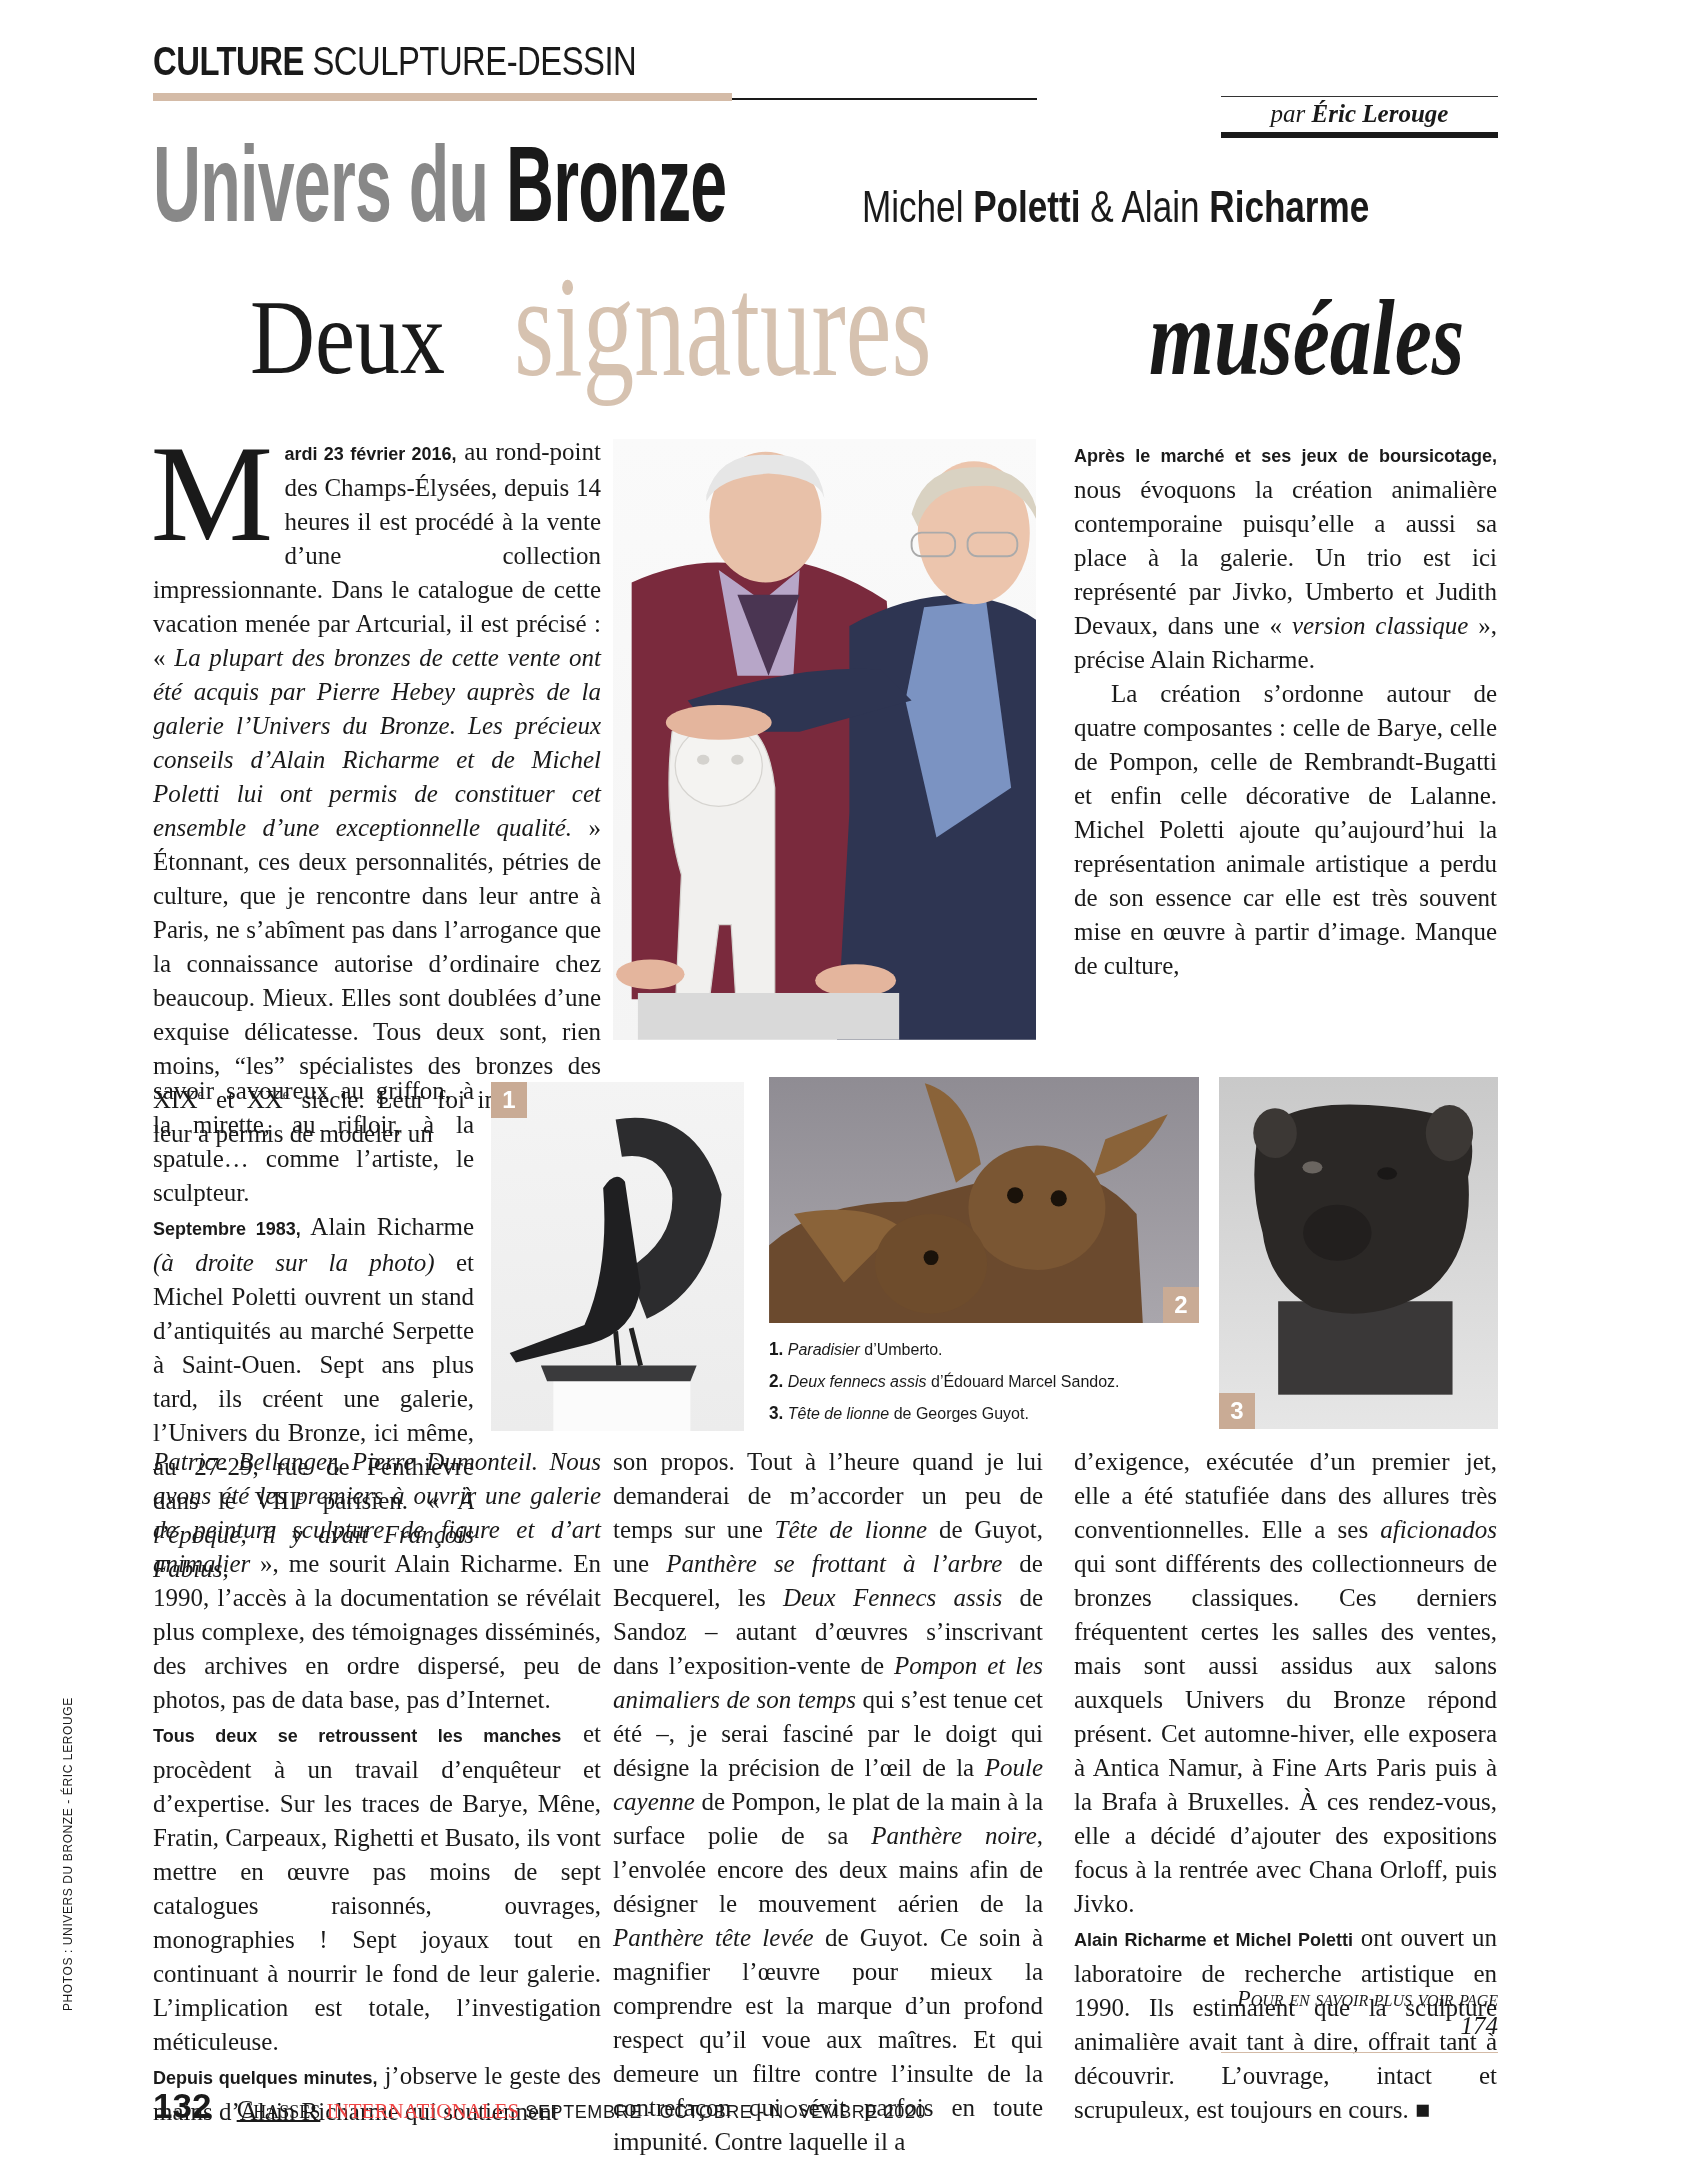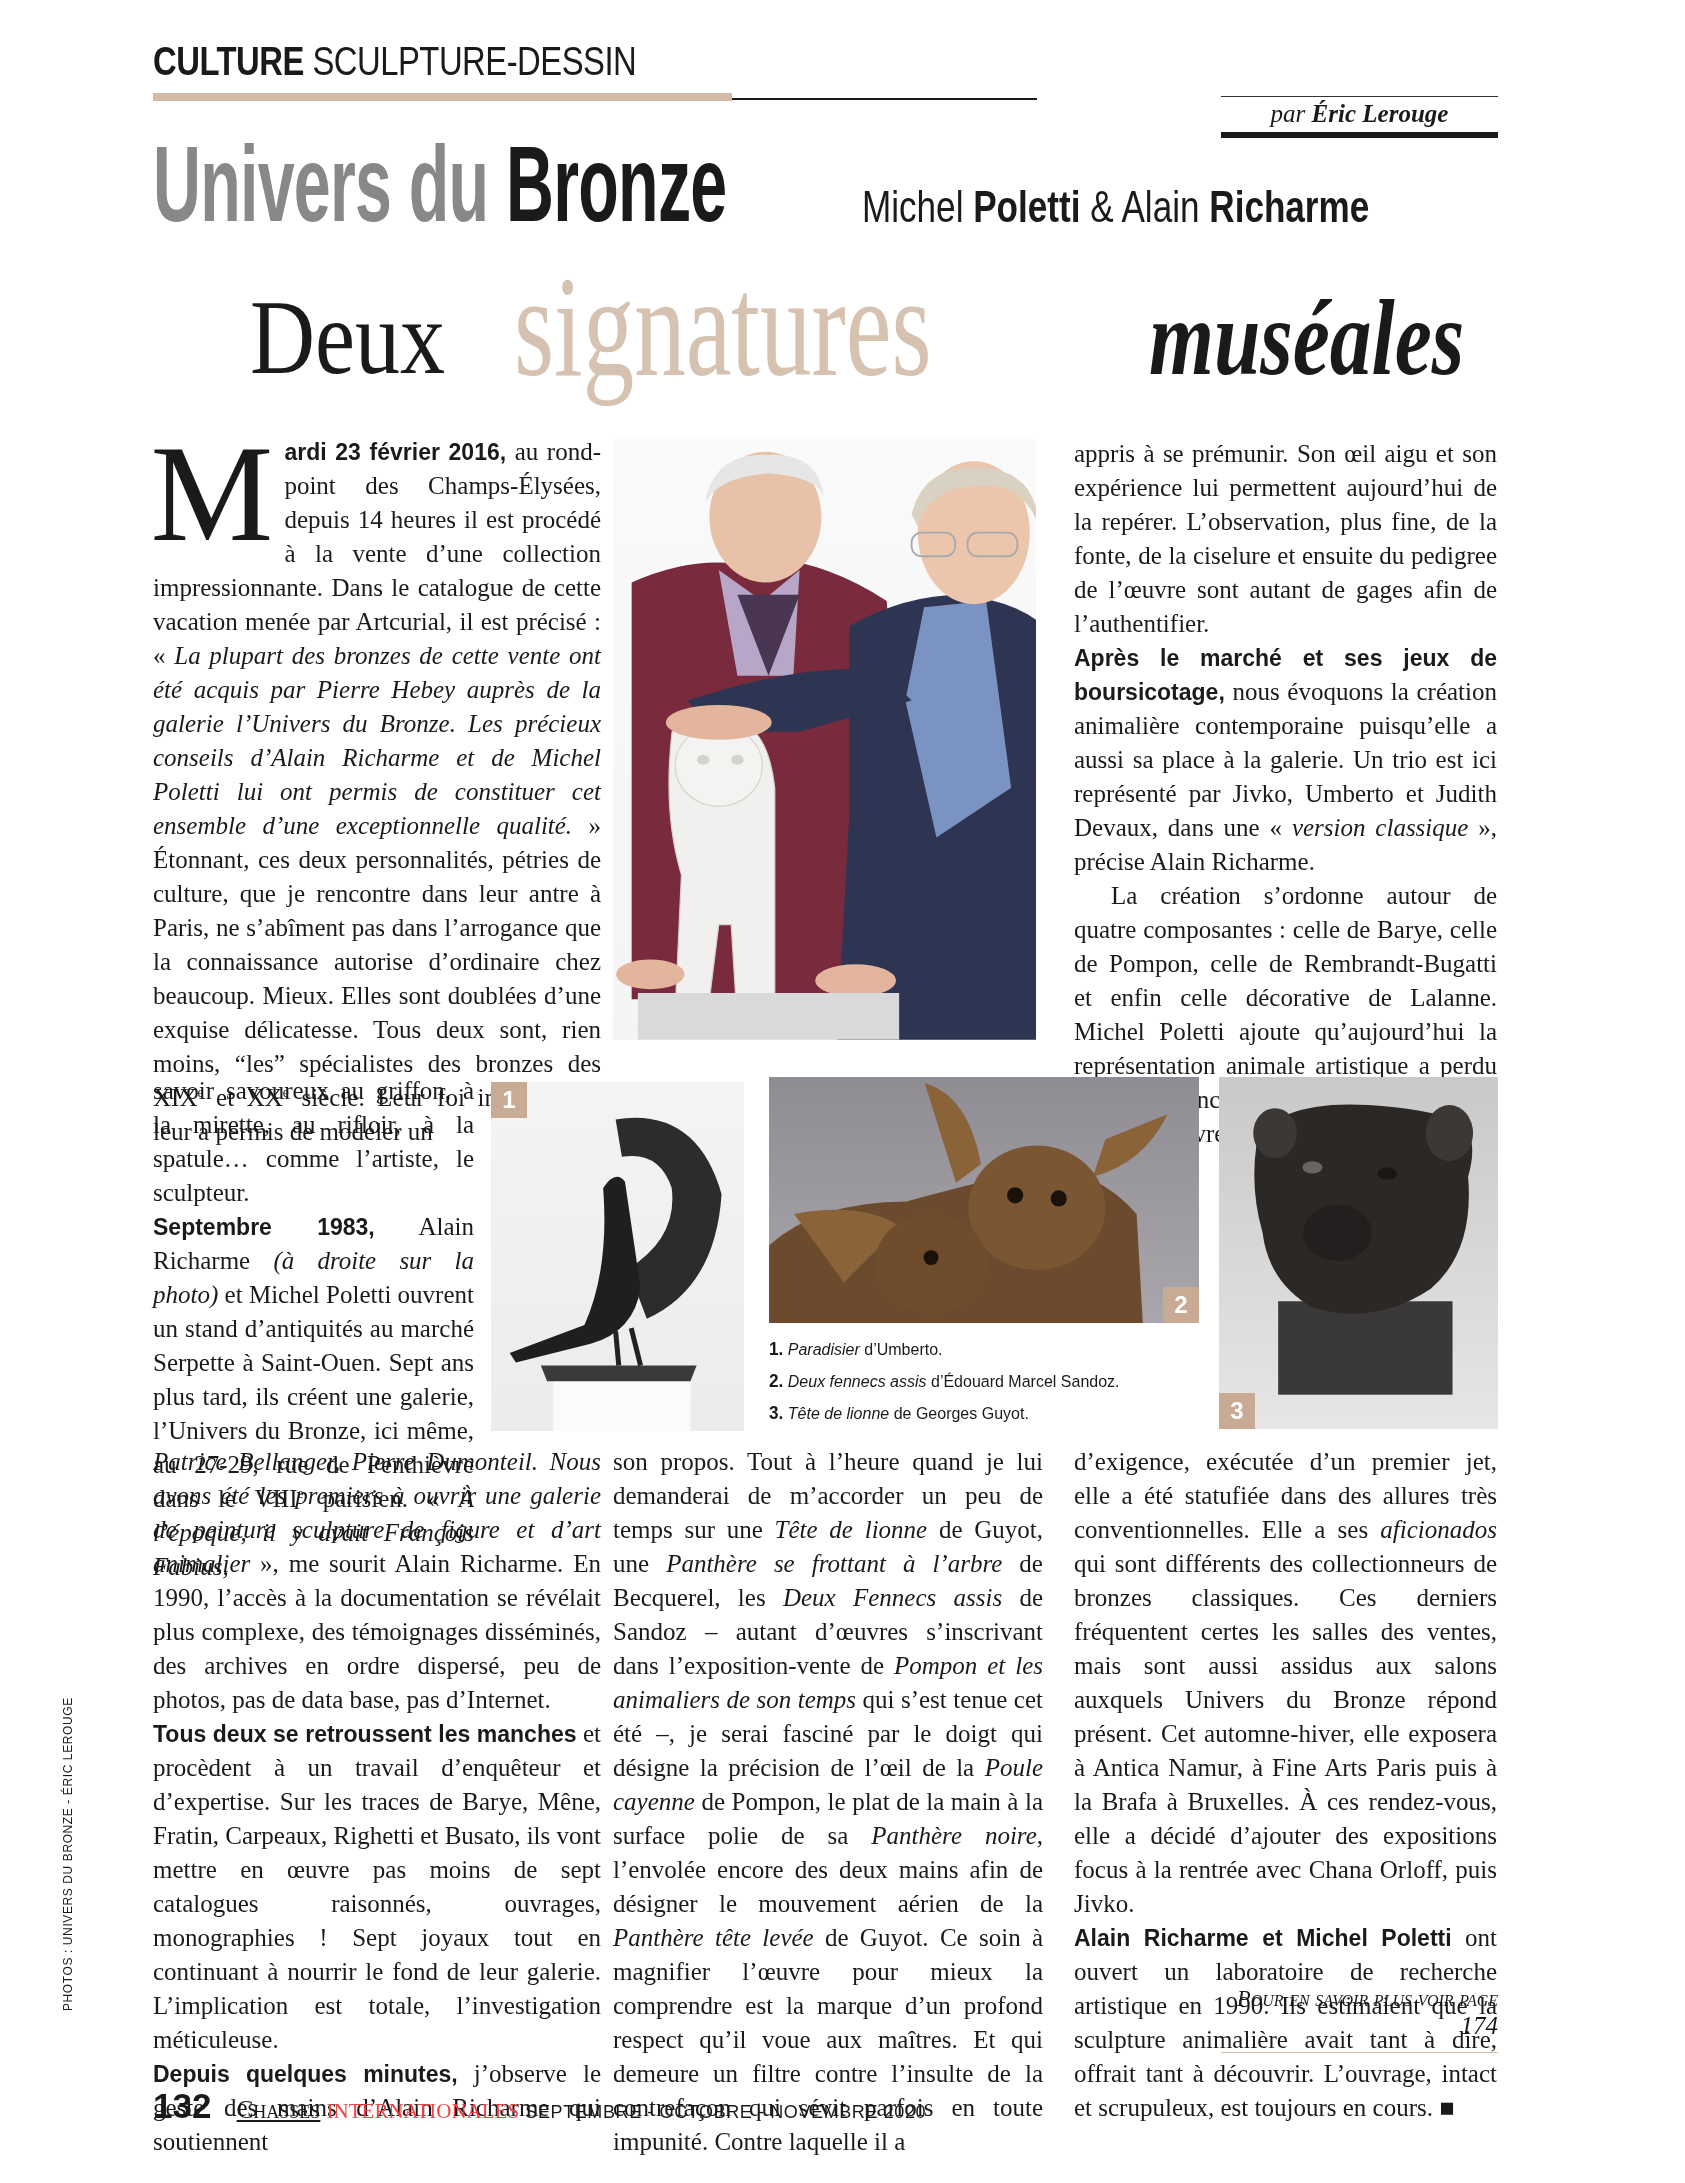--- a/index.html
+++ b/index.html
@@ -34,21 +34,21 @@
   
   .headline { left: 153px; top: 249px; width: 1345px; white-space: nowrap; font-size: 117px; line-height: 1.1;
               font-family: "Liberation Serif", serif; }
   .headline .h1 { position: absolute; left: 97px; top: 31px; font-size: 106px; color: #1a1a1a; transform: scaleX(0.85); transform-origin: left top; }
   .headline .h2 { position: absolute; left: 361px; top: 0px; font-size: 143px; color: #d6c2b0; transform: scaleX(0.72); transform-origin: left top; }
   .headline .h3 { position: absolute; left: 996px; top: 31px; font-size: 107px; font-style: italic; font-weight: 700; color: #1a1a1a; transform: scaleX(0.78); transform-origin: left top; }
 
   
   .col { font-size: 25px; line-height: 34px; text-align: justify; hyphens: manual; color: #1a1a1a; }
   .col p { margin: 0; }
-  .col .lead { font-family: "Liberation Sans", "DejaVu Sans", sans-serif; font-weight: 700; font-size: 23px; }
+  .col .lead { font-family: "Liberation Sans", "DejaVu Sans", sans-serif; font-weight: 700; font-size: 18px; }
   .col i { font-style: italic; margin-top: 29px; }
   .col sup { font-size: 13.7px; vertical-align: 8.7px; line-height: 0; }
   .col .indent { text-indent: 37px; }
   .dropcap { float: left; font-size: 138px; line-height: 106px; margin: 6.2px 11.2px 0 -2.5px; height: 106px; font-family: "Liberation Serif", serif; }
 
   .c1a { left: 153px; top: 435px; width: 448px; }
   .c1b { left: 153px; top: 1074px; width: 321px; }
   .c1c { left: 153px; top: 1445px; width: 448px; }
   .c3a { left: 1074px; top: 437px; width: 423px; }
   .c2b { left: 613px; top: 1445px; width: 430px; }
@@ -159,21 +159,20 @@
     <ellipse cx="170" cy="455" rx="85" ry="28" fill="#e4b59d"></ellipse>
     <ellipse cx="60" cy="860" rx="55" ry="24" fill="#e4b59d"></ellipse>
     <ellipse cx="390" cy="870" rx="65" ry="26" fill="#e4b59d"></ellipse>
     <ellipse cx="260" cy="935" rx="75" ry="24" fill="#e4b59d"></ellipse>
 
     <rect x="40" y="890" width="420" height="75" fill="#d9d9d9"></rect>
   </svg>
 </div>
 
 <div class="abs col c3a">
-  <p>appris à se prémunir. Son œil aigu et son expérience lui permettent aujourd’hui de la repérer. L’observation, plus fine, de la fonte, de la ciselure et ensuite du pedigree de l’œuvre sont autant de gages afin de l’authentifier.</p>
   <p><span class="lead">Après le marché et ses jeux de boursicotage,</span><span> nous évoquons la création animalière contemporaine puisqu’elle a aussi sa place à la galerie. Un trio est ici représenté par Jivko, Umberto et Judith Devaux, dans une « </span><i>version classique</i><span> », précise Alain Richarme.</span></p>
   <p class="indent">La création s’ordonne autour de quatre composantes : celle de Barye, celle de Pompon, celle de Rembrandt-Bugatti et enfin celle décorative de Lalanne. Michel Poletti ajoute qu’aujourd’hui la représentation animale artistique a perdu de son essence car elle est très souvent mise en œuvre à partir d’image. Manque de culture,</p>
 </div>
 
 <div class="abs photo img1">
   <svg width="253" height="349" viewBox="0 0 406 560">
     <rect x="100" y="470" width="220" height="90" fill="#fbfbfb"></rect>
     <path d="M80 455 L330 455 L320 480 L90 480 Z" fill="#3a3a3c"></path>
     <path d="M200 60 Q330 40 370 180 Q360 330 250 380 L220 300 Q300 250 290 170 Q270 110 210 120 Z" fill="#2c2c2e"></path>
     <path d="M180 170 Q200 140 215 160 L240 330 Q230 400 160 420 L40 450 L30 435 L150 390 Q190 300 180 170 Z" fill="#1f1f21"></path>

